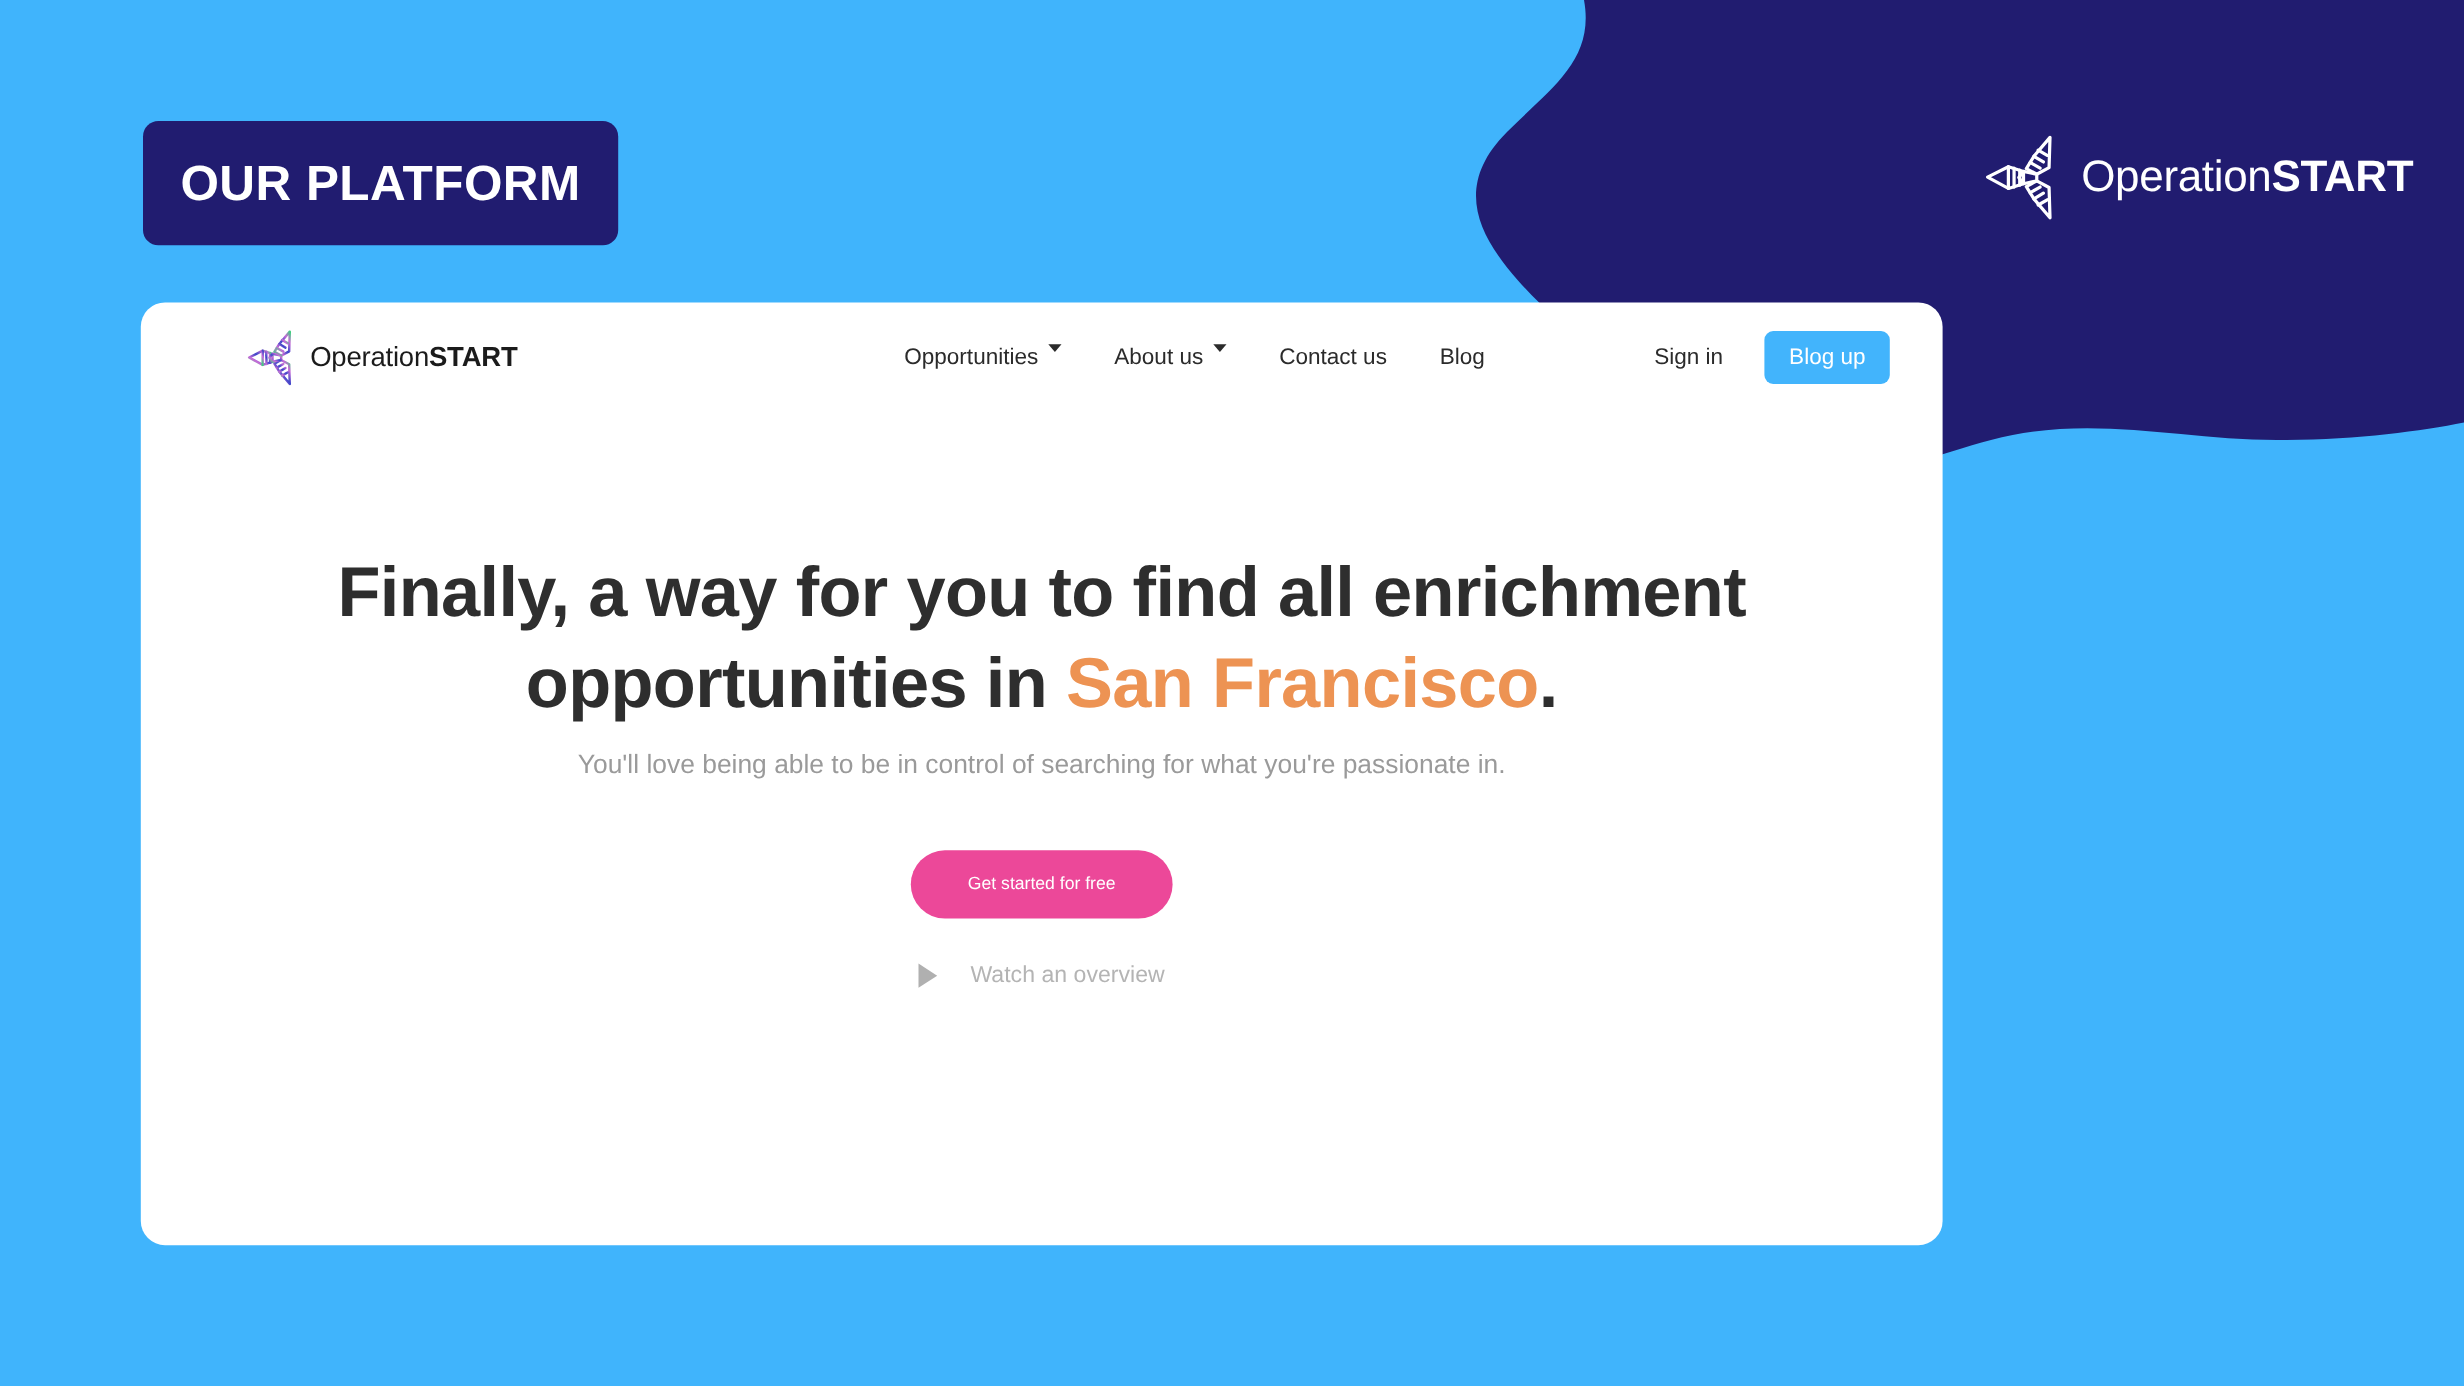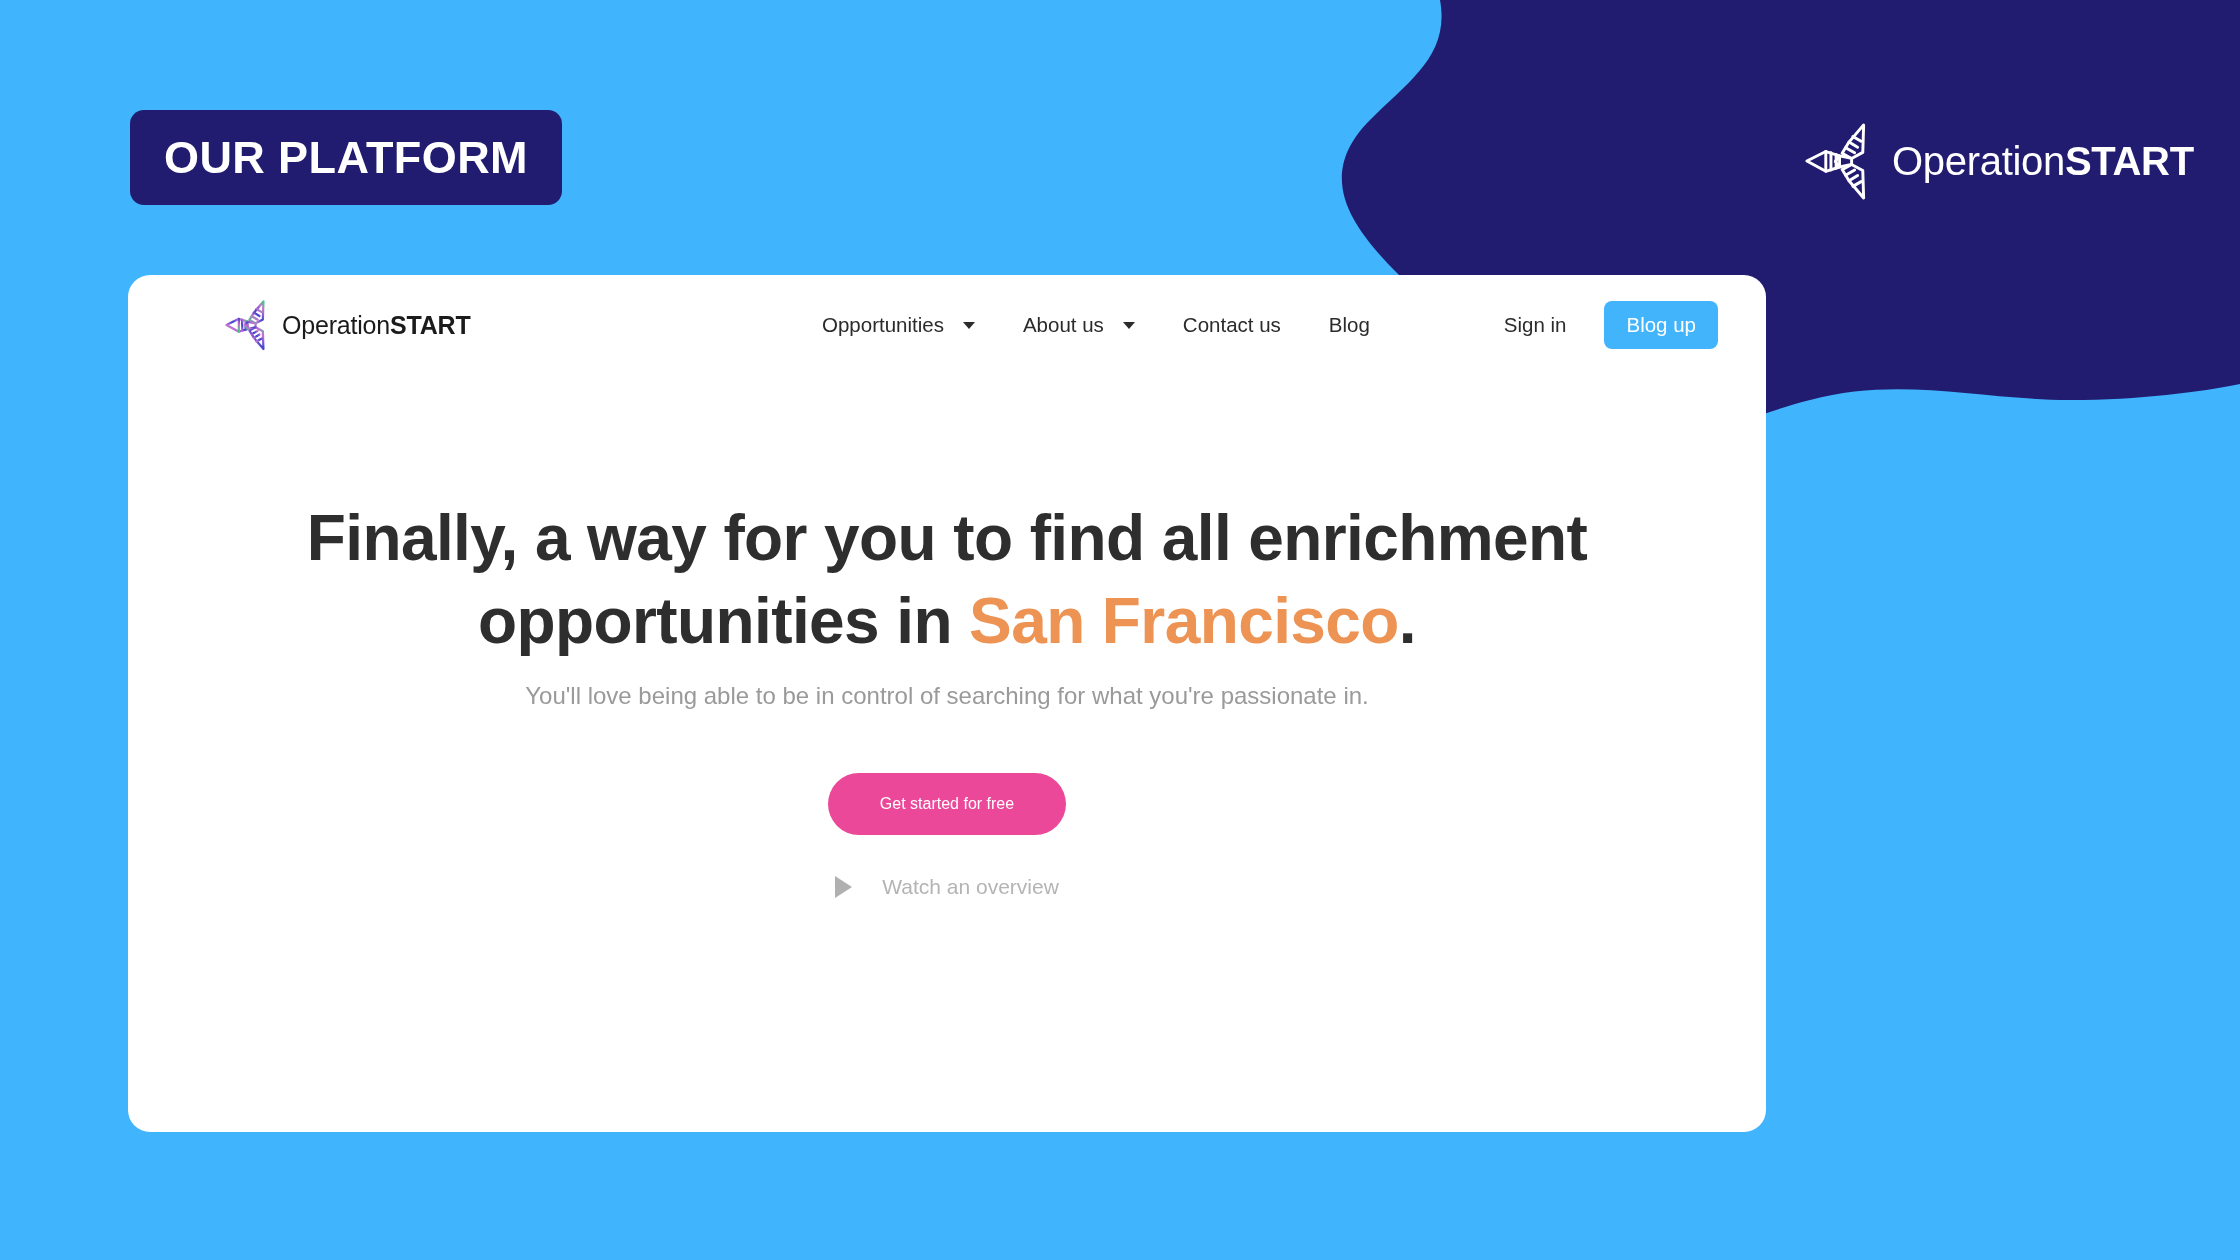--- a/index.html
+++ b/index.html
@@ -15,21 +15,21 @@
     position:absolute; top:0; right:0;
     width:1000px; height:440px;
     pointer-events:none;
   }
   .blob-layer svg { display:block; width:100%; height:100%; }
 
   
   .platform-badge {
     position:absolute;
     left:130px; top:110px;
-    height:95px;
+    height:113px;
     padding:0 34px;
     background:#211C70;
     border-radius:14px;
     display:flex; align-items:center; justify-content:center;
   }
   .platform-badge .label {
     color:#ffffff;
     font-size:45px;
     font-weight:bold;
     letter-spacing:0.4px;
@@ -75,21 +75,21 @@
     font-size:25px; color:#1b1b1b; white-space:nowrap;
     letter-spacing:-0.2px;
   }
 
   .nav-links {
     position:absolute;
     left:694px;
     display:flex; align-items:center; gap:48px;
   }
   .nav-link {
-    display:flex; align-items:center; gap:19px;
+    display:flex; gap:9px;
     font-size:20.5px; color:#2b2b2b;
     white-space:nowrap; cursor:pointer;
   }
   .caret {
     width:0; height:0;
     border-left:6.5px solid transparent;
     border-right:6.5px solid transparent;
     border-top:7.5px solid #2b2b2b;
     display:inline-block;
   }

